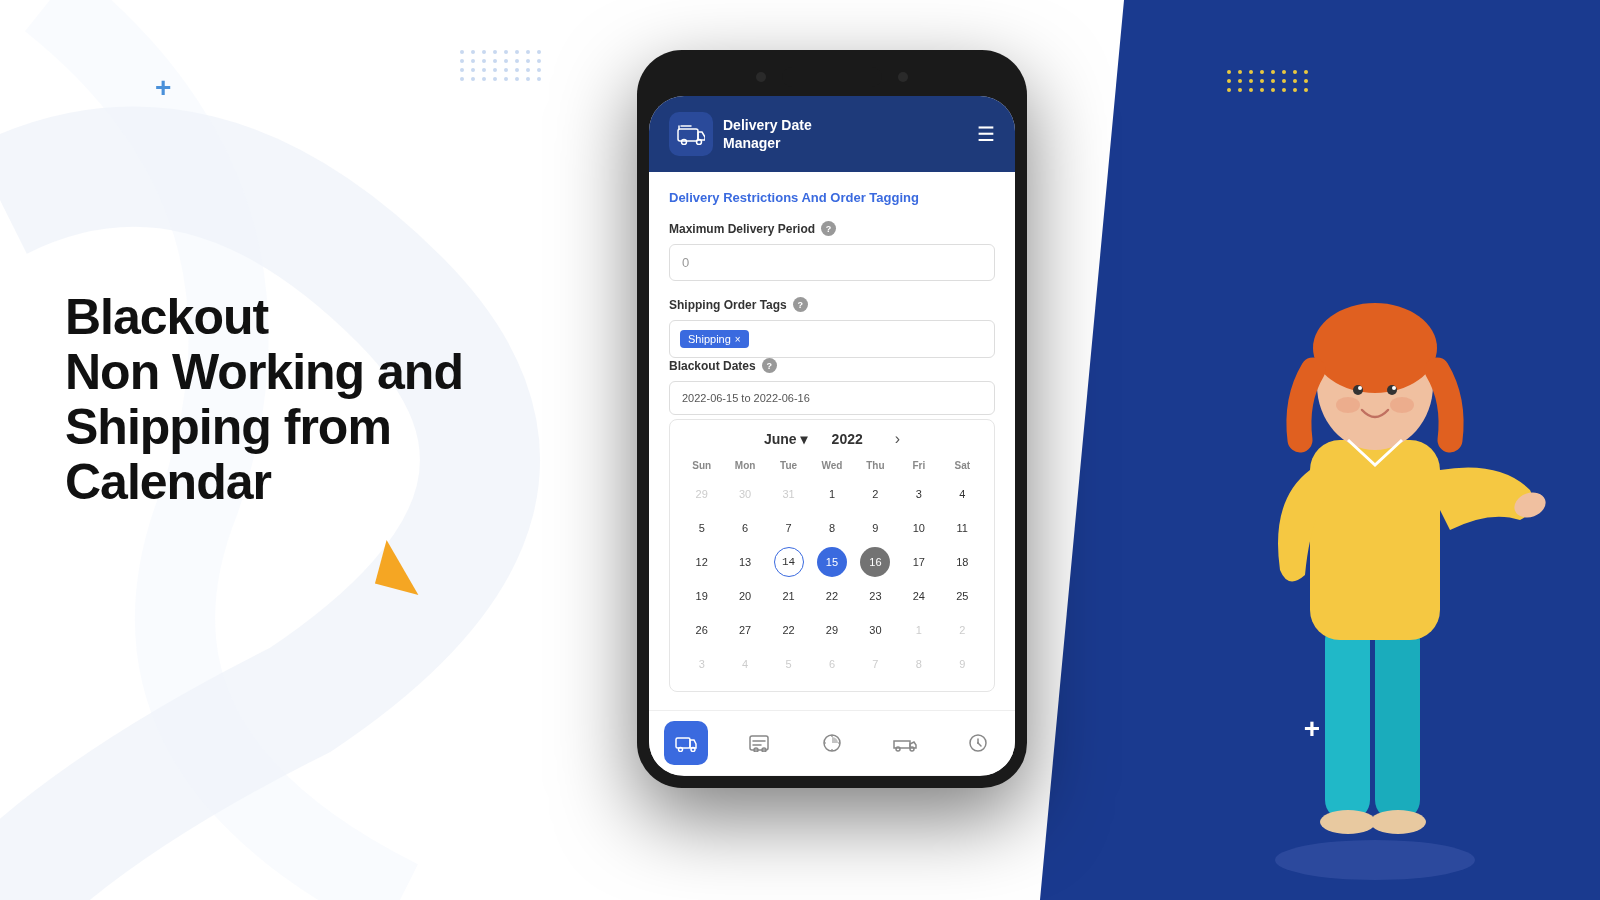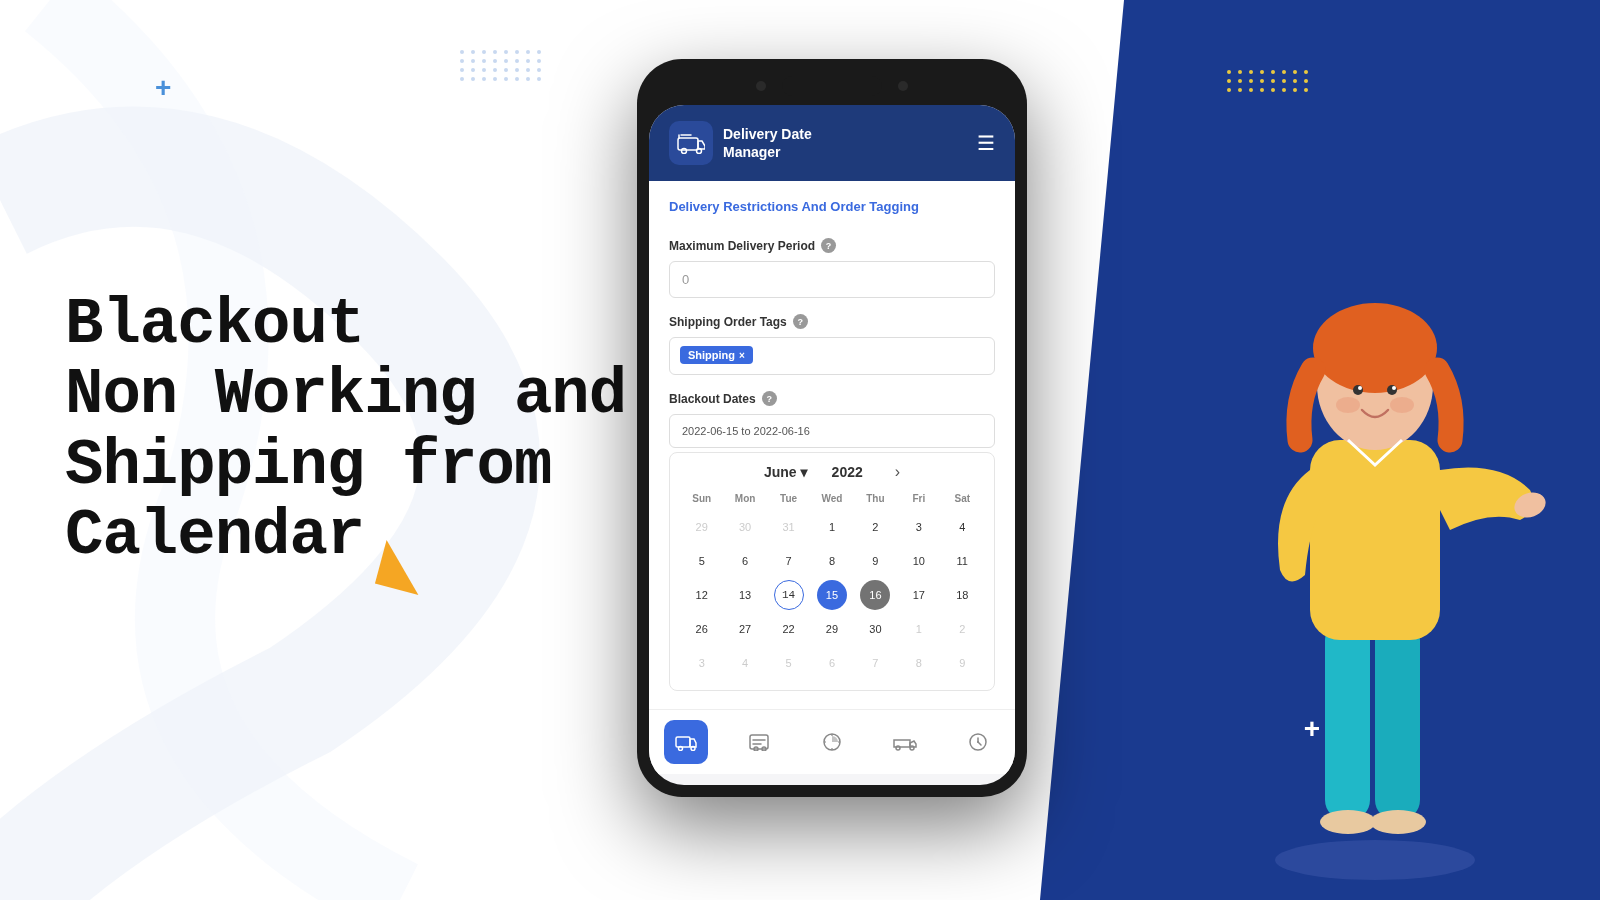--- a/index.html
+++ b/index.html
@@ -97,32 +97,31 @@
     }
 
     
     .left-text {
       position: absolute;
       top: 290px; left: 65px;
       z-index: 3;
     }
 
     .left-text h1 {
-      font-size: 64px;
+      font-size: 50px;
       font-weight: 900;
       color: #111;
       line-height: 1.1;
       letter-spacing: -1px;
-      font-family: Liberation Mono, monospace;
     }
 
     
     .phone-wrapper {
       position: absolute;
-      top: 59px;
+      top: 50px;
       left: 620px;
       z-index: 10;
       width: 400px;
       padding-left: 17px;
     }
 
     .phone {
       width: 390px;
       background: #1a1a1a;
       border-radius: 45px;
@@ -200,21 +199,21 @@
     
     .app-content {
       background: #fff;
       padding: 18px 20px;
     }
 
     .section-title {
       color: #3a6adf;
       font-size: 13px;
       font-weight: 600;
-      margin-bottom: 24px;
+      margin-bottom: 16px;
     }
 
     .field-label {
       font-size: 12px;
       font-weight: 600;
       color: #333;
       margin-bottom: 8px;
       display: flex;
       align-items: center;
       gap: 6px;
@@ -242,27 +241,25 @@
       background: #fff;
       margin-bottom: 16px;
     }
 
     .tags-input {
       width: 100%;
       padding: 8px 10px;
       border: 1px solid #ddd;
       border-radius: 6px;
       background: #fff;
-      margin-bottom: 16px;
-      display: flex;
-      align-items: flex-start;
+      display: flex;
+      align-items: center;
       flex-wrap: wrap;
       gap: 6px;
       min-height: 38px;
-      font-weight: bold;
     }
 
     .tag-badge {
       background: #3a6adf;
       color: #fff;
       font-size: 11px;
       padding: 3px 8px;
       border-radius: 4px;
       display: flex;
       align-items: center;
@@ -620,20 +617,29 @@
             <div class="cal-week">
               <div class="cal-cell">12</div>
               <div class="cal-cell">13</div>
               <div class="cal-cell today-outline">14</div>
               <div class="cal-cell selected-start">15</div>
               <div class="cal-cell selected-end">16</div>
               <div class="cal-cell">17</div>
               <div class="cal-cell">18</div>
             </div>
 
+            <div class="cal-week">
+              <div class="cal-cell">19</div>
+              <div class="cal-cell">20</div>
+              <div class="cal-cell">21</div>
+              <div class="cal-cell">22</div>
+              <div class="cal-cell">23</div>
+              <div class="cal-cell">24</div>
+              <div class="cal-cell">25</div>
+            </div>
 
             <div class="cal-week">
               <div class="cal-cell">26</div>
               <div class="cal-cell">27</div>
               <div class="cal-cell">22</div>
               <div class="cal-cell">29</div>
               <div class="cal-cell">30</div>
               <div class="cal-cell other-month">1</div>
               <div class="cal-cell other-month">2</div>
             </div>

